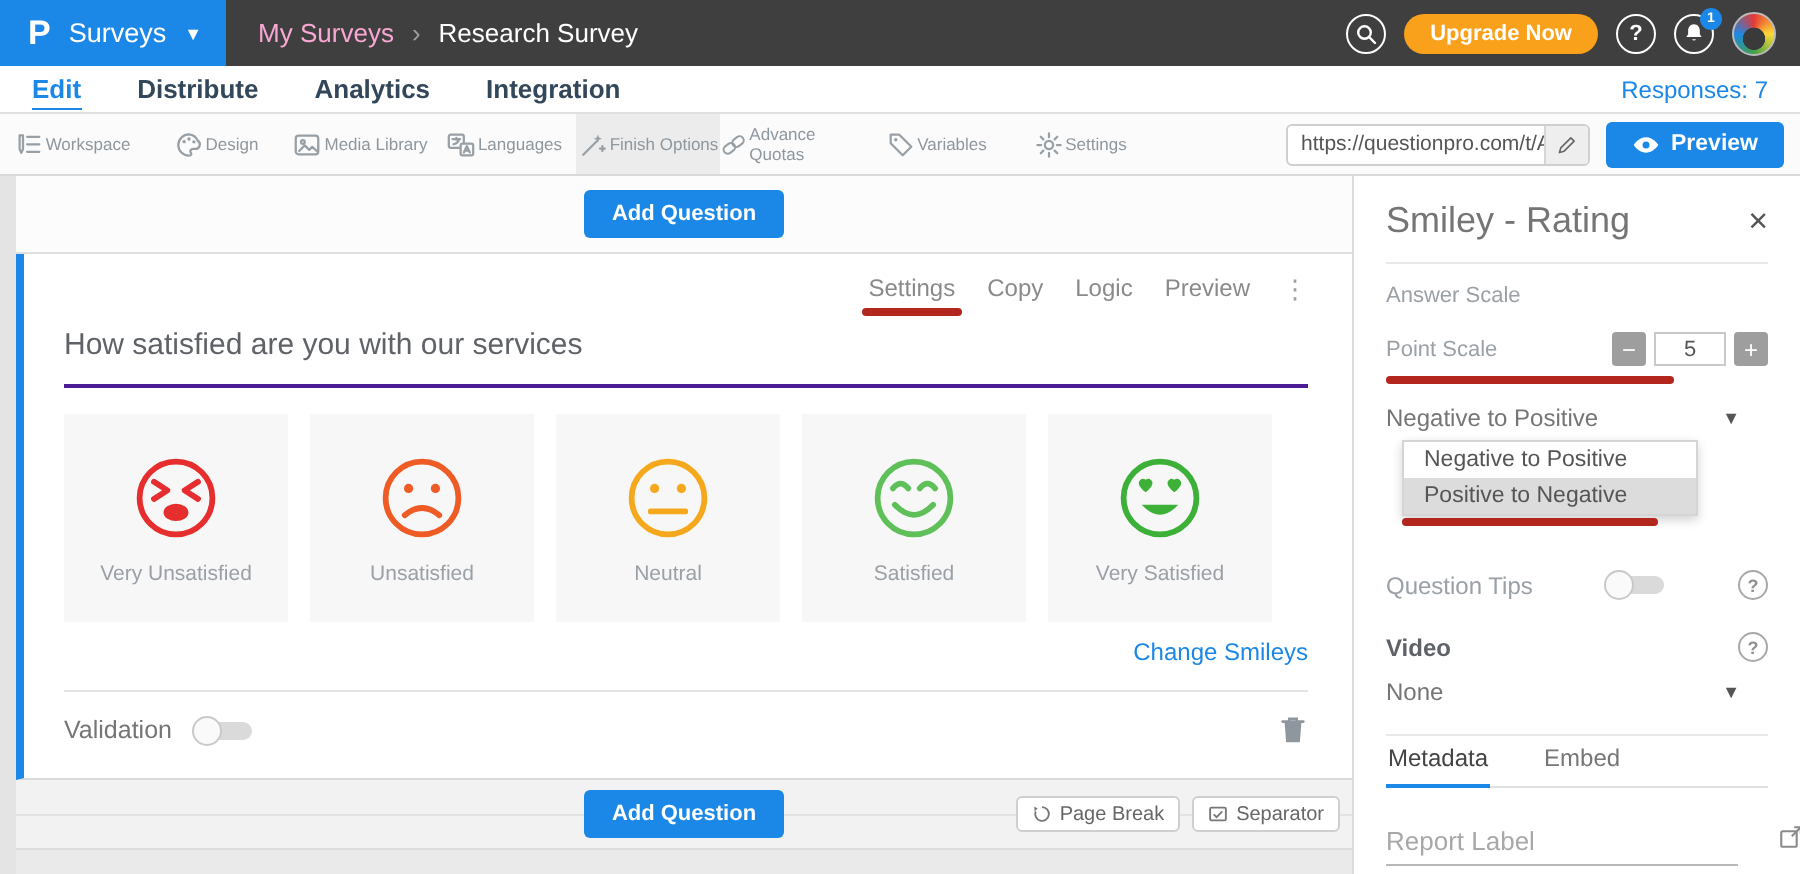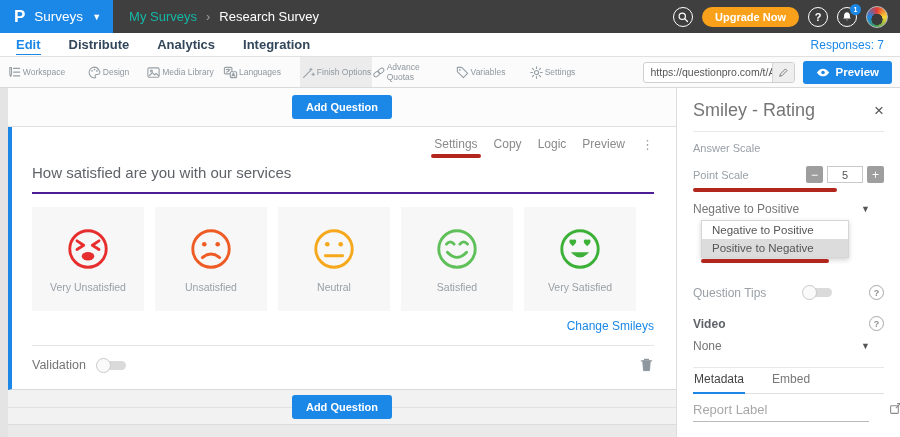--- a/index.html
+++ b/index.html
@@ -6,21 +6,21 @@
   html,body { width:900px; height:437px; overflow:hidden; background:#eaeaea;
     font-family:"Liberation Sans","DejaVu Sans",sans-serif; }
 
   
   .topbar { height:33px; background:var(--topbar-dark); display:flex; align-items:center; }
   .brand { height:33px; background:var(--accent); display:flex; align-items:center; padding:0 12px 0 14px; gap:9px; cursor:pointer; }
   .logo { color:#fff; font-size:17px; font-weight:bold; }
   .brand-label { color:#fff; font-size:13.5px; }
   .brand-caret { color:#fff; font-size:9px; }
   .crumbs { display:flex; align-items:center; gap:9px; padding-left:16px; flex:1; }
-  .crumb-parent { color:#14b8a6; font-size:13px; cursor:pointer; }
+  .crumb-parent { color:#f9a8d4; font-size:13px; cursor:pointer; }
   .crumb-sep { color:#9e9e9e; font-size:13px; }
   .crumb-current { color:#fff; font-size:13px; }
   .top-right { display:flex; align-items:center; gap:9px; padding-right:12px; }
   .circle-btn { width:20px; height:20px; border:1.5px solid #fff; border-radius:50%;
     display:flex; align-items:center; justify-content:center; cursor:pointer; color:#fff;
     font-size:11px; font-weight:bold; position:relative; }
   .upgrade { background:var(--upgrade-orange); color:#fff; font-size:11px; font-weight:bold;
     border:none; border-radius:11px; padding:4px 13px; cursor:pointer; }
   .badge { position:absolute; top:-4px; right:-5px; width:11px; height:11px; background:var(--accent);
     border-radius:50%; color:#fff; font-size:7px; font-weight:bold; display:flex; align-items:center; justify-content:center; }
@@ -31,21 +31,21 @@
 
   
   .nav { height:24px; background:#fff; border-bottom:1px solid #e0e0e0; display:flex; align-items:center; padding:0 16px; }
   .nav-tab { font-size:13px; font-weight:bold; color:#33475b; margin-right:28px; cursor:pointer; padding:2px 0; }
   .nav-tab.active { color:var(--accent); border-bottom:1.5px solid var(--accent); }
   .responses { margin-left:auto; font-size:12px; color:var(--accent); cursor:pointer; }
 
   
   .toolbar { height:31px; background:#fbfbfb; border-bottom:1px solid #d9d9d9; display:flex; align-items:stretch; }
   .tool-item { width:72px; display:flex; flex-direction:row; align-items:center; justify-content:center; gap:1px; cursor:pointer; }
-  .tool-item.active { background:#ececec;margin-left:12px; }
+  .tool-item.active { background:#ececec; }
   .tool-label { font-size:8.5px; color:#8f979e; }
   .ticon { stroke:#98a0a6; fill:none; stroke-width:1.2; stroke-linecap:round; stroke-linejoin:round; }
   .tfill { fill:#98a0a6; stroke:none; }
   .toolbar-right { margin-left:auto; display:flex; align-items:center; gap:8px; padding-right:8px; }
   .url-box { width:152px; height:21px; background:#fff; border:1px solid #cfcfcf; border-radius:3px;
     display:flex; align-items:center; overflow:hidden; cursor:text; }
   .url-text { flex:1; font-size:10.5px; color:#555; padding:0 4px 0 7px; white-space:nowrap; overflow:hidden; }
   .url-edit { width:22px; height:100%; background:#eee; border-left:1px solid #d5d5d5; display:flex; align-items:center; justify-content:center; cursor:pointer; }
   .preview-btn { height:23px; background:var(--accent); color:#fff; border:none; border-radius:3px;
     font-size:11.5px; font-weight:bold; padding:0 13px; display:flex; align-items:center; gap:6px; cursor:pointer; }
@@ -114,21 +114,21 @@
   .dd-option { font-size:11.5px; color:#555; padding:3px 10px; cursor:pointer; }
   .dd-option.highlight { background:#dcdcdc; }
   .tips-row { margin-top:22px; display:flex; align-items:center; gap:10px; }
   .help-circle { width:15px; height:15px; border:1.3px solid #a8a8a8; border-radius:50%; color:#8f8f8f;
     font-size:9px; font-weight:bold; display:flex; align-items:center; justify-content:center; cursor:pointer; margin-left:auto; flex:none; }
   .video-row { margin-top:16px; display:flex; align-items:center; }
   .video-label { font-size:12px; color:#5f6368; font-weight:bold; flex:1; }
   .ptabs { display:flex; gap:26px; border-bottom:1px solid #e0e0e0; }
   .ptab { font-size:12px; color:#777; padding:4px 1px 6px; cursor:pointer; }
   .ptab.active { color:#444; border-bottom:2px solid var(--accent); margin-bottom:-1px; }
-  .report-row { margin-top:6px; display:flex; align-items:center; gap:20px; }
+  .report-row { margin-top:17px; display:flex; align-items:center; gap:20px; }
   .report-input { flex:1; border:none; border-bottom:1px solid #b9b9b9; font-size:13px; color:#555;
     padding:2px 0 4px; outline:none; background:transparent; font-family:inherit; }
   .report-input::placeholder { color:#a8a8a8; }
   .ext-icon { cursor:pointer; padding-bottom:3px; }
 </style>
 </head>
 <body>
 
 <div class="topbar">
   <div class="brand">
@@ -337,20 +337,36 @@
         <svg width="15" height="16" viewBox="0 0 16 17" style="cursor:pointer">
           <path d="M2.5 4h11" stroke="#8f979e" stroke-width="1.4" stroke-linecap="round"></path>
           <path d="M6 4V2.5h4V4" fill="none" stroke="#8f979e" stroke-width="1.4"></path>
           <path d="M4 4l.8 10.5h6.4L12 4" fill="#8f979e" stroke="#8f979e" stroke-width="1"></path>
         </svg>
       </div>
     </div>
 
     <div class="bottom-strip">
       <button class="add-btn">Add Question</button>
+      <div class="strip-right">
+        <span class="chip-btn">
+          <svg width="10" height="10" viewBox="0 0 14 14">
+            <path d="M7 2.2a4.8 4.8 0 1 1-4.4 2.9" fill="none" stroke="#777" stroke-width="1.3"></path>
+            <path d="M1.6 1.8l2.4 1.4-2.2 1.8z" fill="#777"></path>
+          </svg>
+          <span>Page Break</span>
+        </span>
+        <span class="chip-btn">
+          <svg width="10" height="10" viewBox="0 0 14 14">
+            <rect x="1.5" y="2.5" width="11" height="9" rx="1" fill="none" stroke="#777" stroke-width="1.3"></rect>
+            <path d="M4 7.2l2 2 4-4" fill="none" stroke="#777" stroke-width="1.3"></path>
+          </svg>
+          <span>Separator</span>
+        </span>
+      </div>
     </div>
 
     <div class="content-rest"></div>
   </div>
 
   <div class="panel">
     <div class="panel-head">
       <span class="panel-title">Smiley - Rating</span>
       <span class="panel-close">×</span>
     </div>

